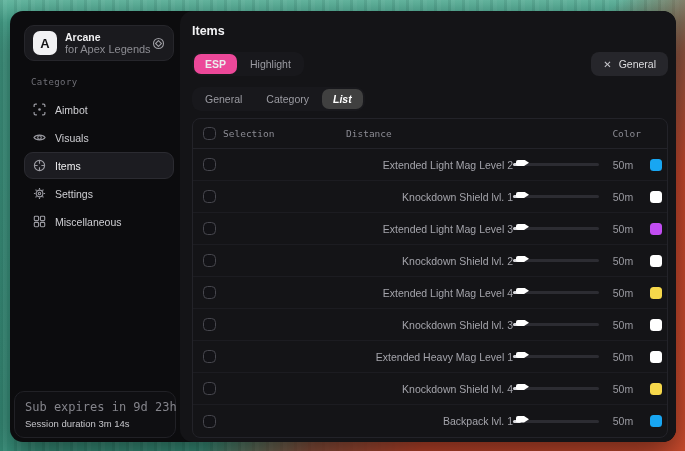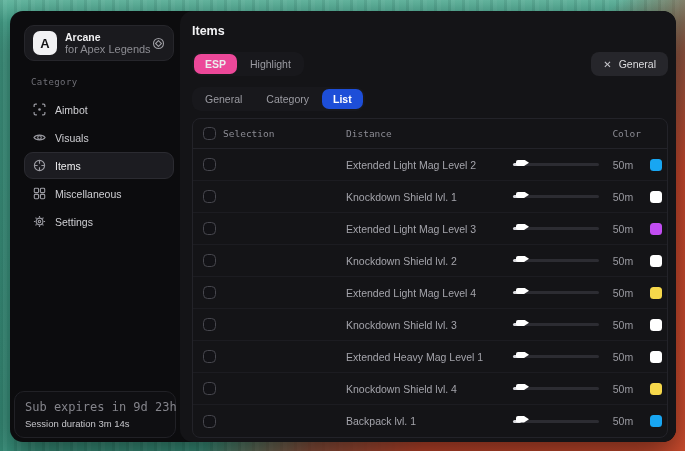--- a/index.html
+++ b/index.html
@@ -47,35 +47,35 @@
 
   
   main { flex:1; background:#141417; border-radius:13px; padding:11px 8px 4px 12px;
     display:flex; flex-direction:column; min-width:0; }
   .page-title { font-size:12.5px; font-weight:700; color:#f2f2f4; margin:2px 0 14px 0; }
   .row-between { display:flex; align-items:center; justify-content:space-between; margin-bottom:11px; }
   .tab-group { display:inline-flex; gap:2px; background:#18181c; border-radius:9px; padding:2px; }
   .tab { border:0; background:transparent; color:#9b9ba2; font-family:inherit; font-size:10.5px;
     padding:4px 11px; border-radius:7px; cursor:pointer; }
   .tab.sel-soft { background:#ec4899; color:#eceded; font-weight:700; }
-  .tab.sel-bright { background:#1d4ed8; color:#ffffff; font-weight:700; }
+  .tab.sel-bright { background:#404040; color:#ffffff; font-weight:700;font-style:italic; }
   .search-btn { display:inline-flex; align-items:center; gap:7px; border:0; cursor:pointer;
     background:#26262b; color:#dcdcdf; font-family:inherit; font-size:10.5px;
     padding:6px 12px; border-radius:8px; }
   .search-x { font-size:10px; color:#c6c6cb; }
   .view-tabs { margin-bottom:7px; align-self:flex-start; }
 
   
   .table { flex:1; border:1px solid #232329; border-radius:8px; overflow:hidden; min-height:0; }
   .thead, .trow { display:grid; grid-template-columns:20px 123px 167px 90px 40px 26px;
     align-items:center; padding-left:10px; }
   .thead { height:30px; border-bottom:1px solid #232329; }
   .th { font-family:"DejaVu Sans Mono", monospace; font-size:9.5px; color:#8b8b93; }
   .th.col-color { justify-self:end; padding-right:2px; }
-  .trow { height:32px; border-bottom:1px solid #1c1c21; }
+  .trow { height:32px; border-bottom:1px solid #1c1c21;text-align:right; }
   .trow:last-child { border-bottom:0; }
   .checkbox { width:13px; height:13px; border:1.5px solid #46464d; border-radius:4.5px; background:#121216; cursor:pointer; }
   .obj { font-size:10.5px; color:#a4a4ab; white-space:nowrap; overflow:hidden; }
   .slider { position:relative; width:86px; height:3px; background:#2c2c32; border-radius:2px; cursor:pointer; }
   .slider .fill { position:absolute; left:0; top:0; width:8px; height:3px; background:#d9d9de; border-radius:2px; }
   .slider .handle { position:absolute; left:3px; top:-3.5px; width:13px; height:6.5px; background:#ffffff;
     border-radius:2px; clip-path:polygon(0 0,62% 0,100% 50%,62% 100%,0 100%); }
   .dist { font-size:10.5px; color:#9a9aa1; justify-self:center; }
   .swcell { justify-self:center; }
   .swatch { display:block; width:12px; height:12px; border-radius:3.5px; cursor:pointer; }
@@ -133,37 +133,37 @@
             <svg width="13" height="13" viewBox="0 0 14 14" fill="none" stroke="currentColor" stroke-width="1.2">
               <circle cx="7" cy="7" r="5.5"></circle>
               <path d="M7 1.5 V5 M7 9 V12.5 M1.5 7 H5 M9 7 H12.5"></path>
             </svg>
           </span>
           <span class="side-label">Items</span>
         </div>
         <div class="side-item">
           <span class="side-icon">
             <svg width="13" height="13" viewBox="0 0 14 14" fill="none" stroke="currentColor" stroke-width="1.2">
+              <circle cx="7" cy="7" r="3.6"></circle>
+              <circle cx="7" cy="7" r="1.3"></circle>
+              <path d="M7 1 V2.6 M7 11.4 V13 M1 7 H2.6 M11.4 7 H13 M2.75 2.75 L3.9 3.9 M10.1 10.1 L11.25 11.25 M2.75 11.25 L3.9 10.1 M10.1 3.9 L11.25 2.75"></path>
+            </svg>
+          </span>
+          <span class="side-label">Settings</span>
+        </div>
+        <div class="side-item">
+          <span class="side-icon">
+            <svg width="13" height="13" viewBox="0 0 14 14" fill="none" stroke="currentColor" stroke-width="1.2">
               <rect x="1.4" y="1.4" width="4.6" height="4.6" rx="1"></rect>
               <rect x="8" y="1.4" width="4.6" height="4.6" rx="1"></rect>
               <rect x="1.4" y="8" width="4.6" height="4.6" rx="1"></rect>
               <rect x="8" y="8" width="4.6" height="4.6" rx="1"></rect>
             </svg>
           </span>
           <span class="side-label">Miscellaneous</span>
-        </div>
-        <div class="side-item">
-          <span class="side-icon">
-            <svg width="13" height="13" viewBox="0 0 14 14" fill="none" stroke="currentColor" stroke-width="1.2">
-              <circle cx="7" cy="7" r="3.6"></circle>
-              <circle cx="7" cy="7" r="1.3"></circle>
-              <path d="M7 1 V2.6 M7 11.4 V13 M1 7 H2.6 M11.4 7 H13 M2.75 2.75 L3.9 3.9 M10.1 10.1 L11.25 11.25 M2.75 11.25 L3.9 10.1 M10.1 3.9 L11.25 2.75"></path>
-            </svg>
-          </span>
-          <span class="side-label">Settings</span>
         </div>
       </nav>
 
     <div class="side-footer">
       <div class="foot-sub">Sub expires in 9d 23h</div>
       <div class="foot-sess">Session duration 3m 14s</div>
     </div>
   </aside>
 
   <main>

